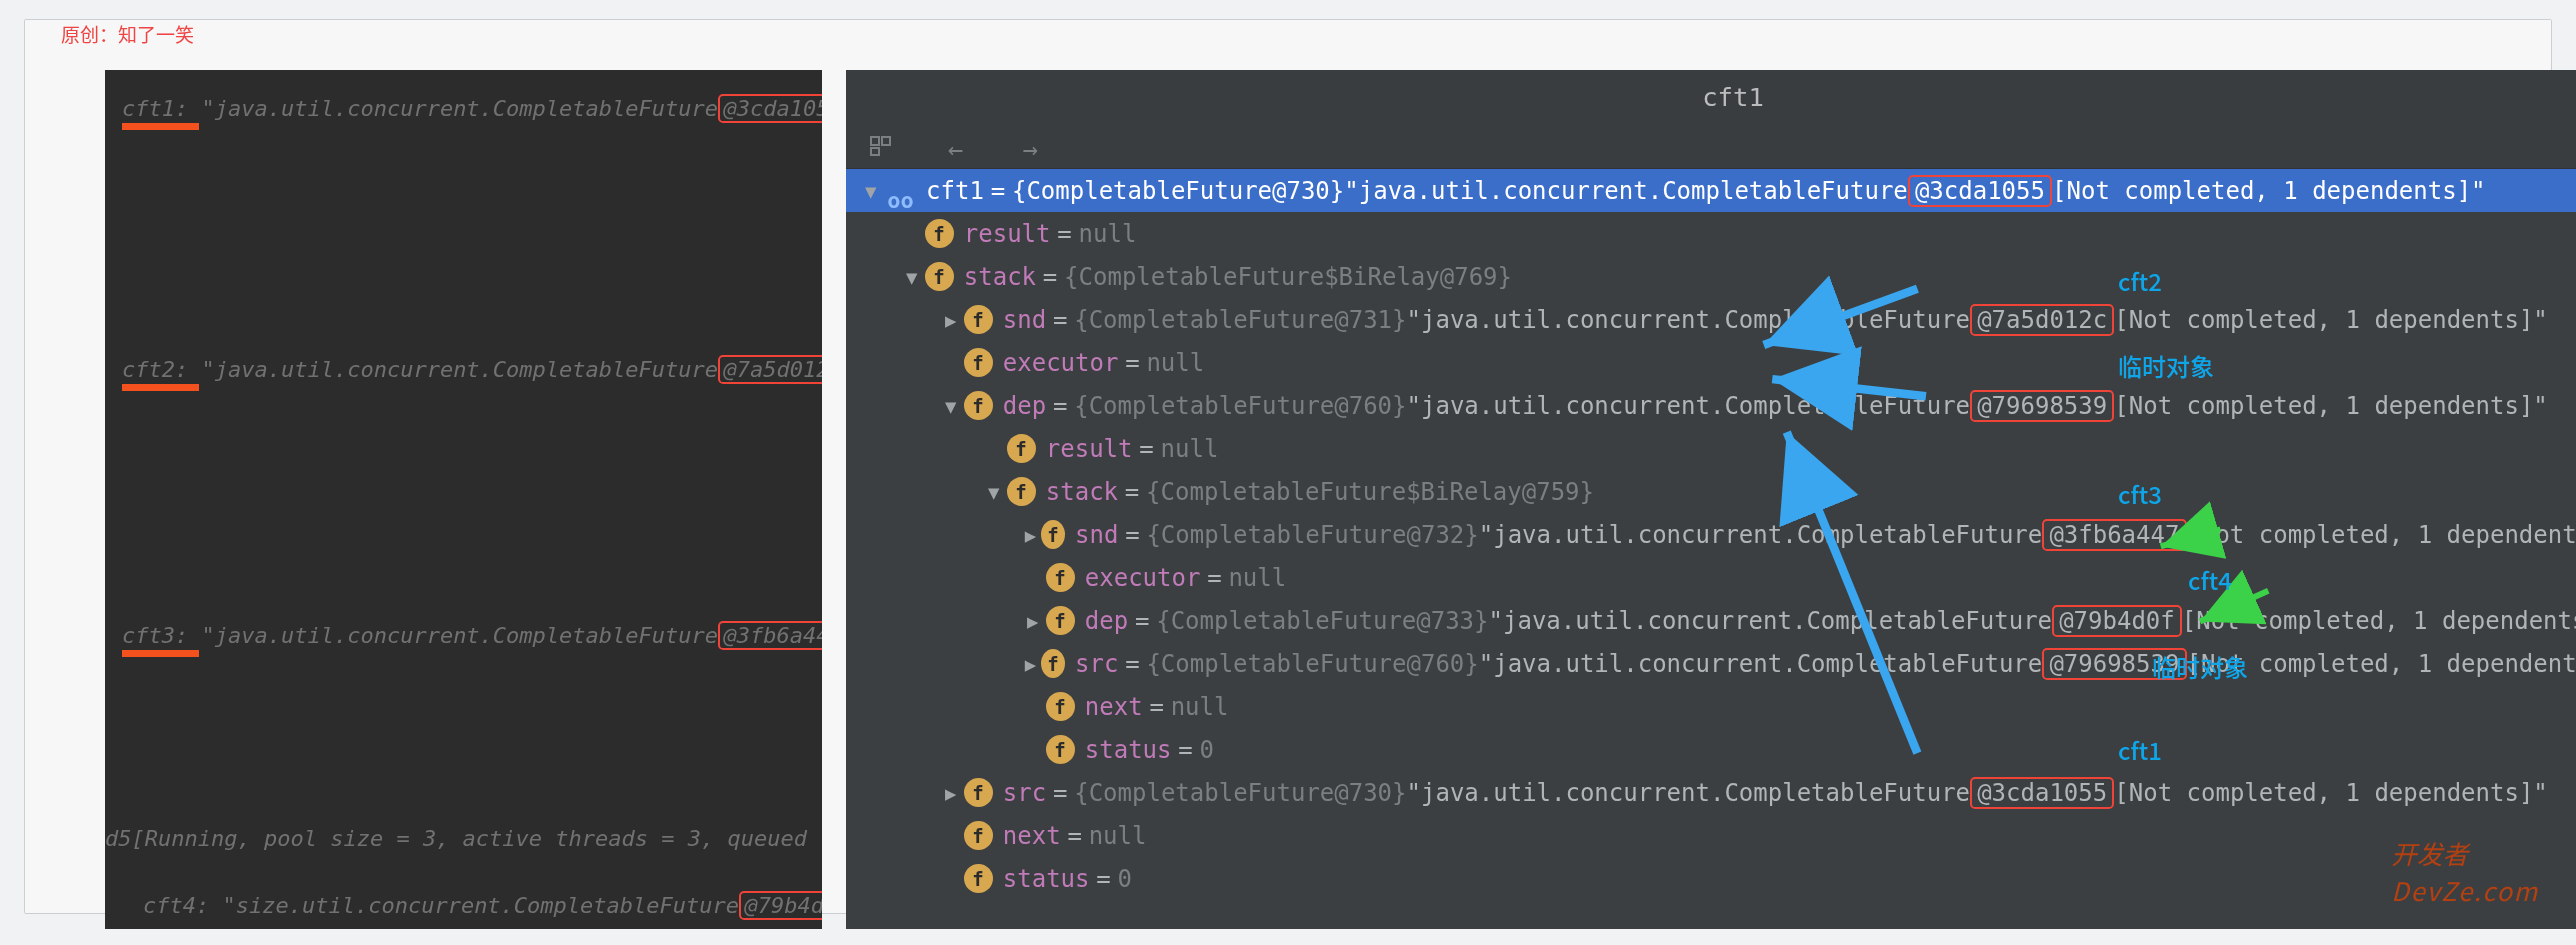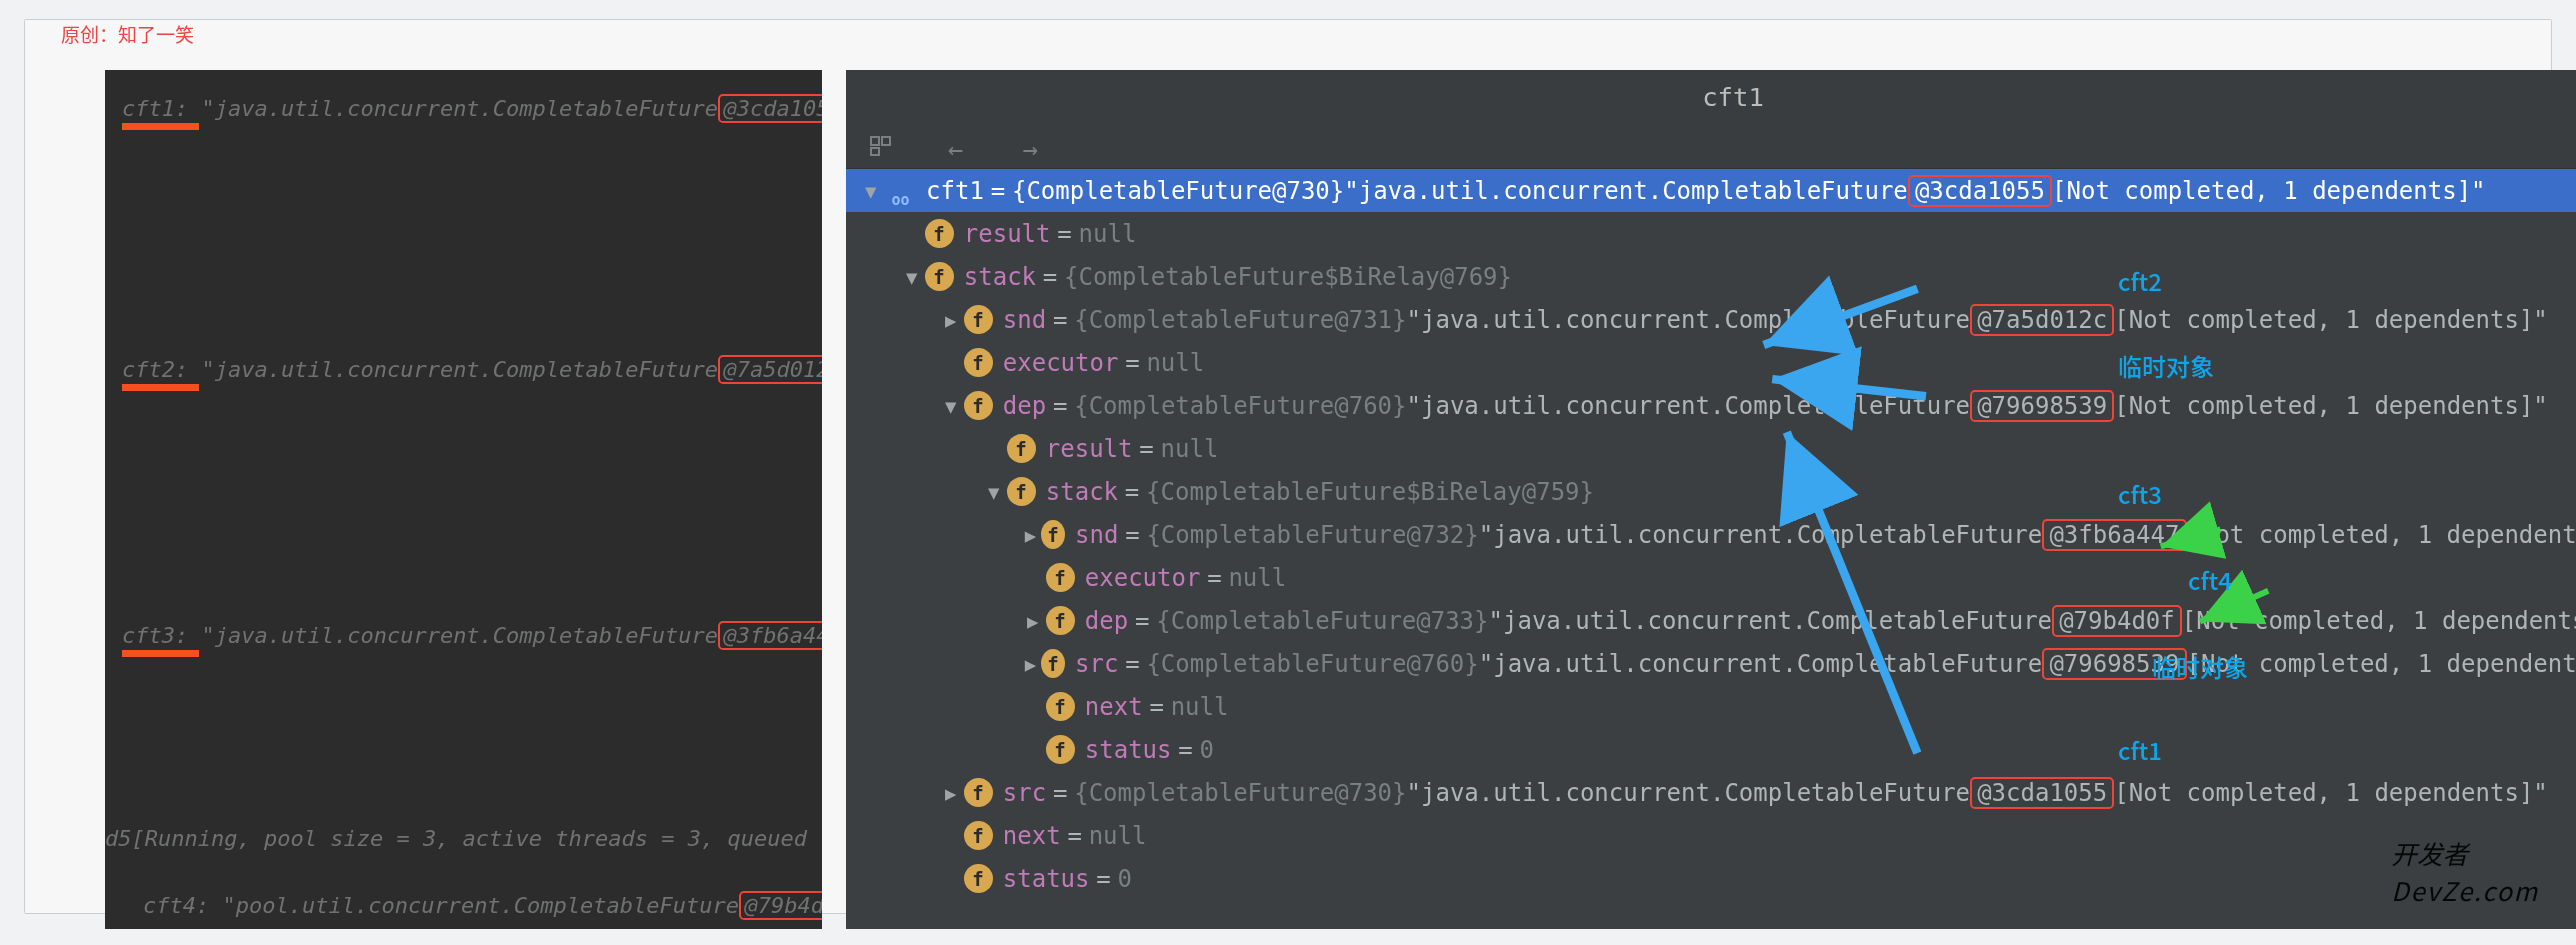--- a/index.html
+++ b/index.html
@@ -26,46 +26,46 @@
   .tree   { position:absolute; left:0; top:99px; width:100%; }
   .row    { position:relative; height:43px; display:flex; align-items:center; font-size:24px; color:#b0b5b8; white-space:nowrap; }
   .row.sel { background:#3b6ec8; color:#ffffff; }
   .indent0 { padding-left: 12px; }
   .indent1 { padding-left: 53px; }
   .indent2 { padding-left: 92px; }
   .indent3 { padding-left: 135px; }
   .indent4 { padding-left: 174px; }
   .caret  { width:25.6px; display:inline-block; color:#a0a4a7; font-size:19px; text-align:center; }
   .oo-ic  { width:34px; height:34px; display:inline-flex; align-items:center; justify-content:center; margin-right:8.5px; }
-  .oo-ic.blue { color:#8fbcff; font-weight:bold; font-size:15px;margin-top:19px; }
+  .oo-ic.blue { color:#8fbcff; font-weight:bold; font-size:22px;margin-top:19px; }
   .fld-ic { width:29px; height:29px; border-radius:50%; background:#d7a84f; display:inline-flex; align-items:center; justify-content:center; color:#2b2b2b; font-weight:bold; font-size:19px; margin-right:10.2px; }
   .k-name { color:#c07bb8; }
   .row.sel .k-name { color:#fff; }
   .k-eq   { color:#b0b5b8; padding:0 6.8px; }
   .k-type { color:#7a7f82; }
   .k-str  { color:#b0b5b8; }
   .row.sel .k-type, .row.sel .k-str, .row.sel .k-eq { color:#fff; }
 
   .red-outline { border:2.6px solid #f04438; border-radius:5.1px; padding:0 5.1px; }
   .annot { position:absolute; font-family:"Noto Sans CJK SC","Menlo",sans-serif; color:#0ea5e9; font-size:24px; font-weight:500; white-space:nowrap;margin-left:26px; }
-  .watermark { position:absolute; right:12px; bottom:5.1px; font-family:"Noto Sans CJK SC",sans-serif; color:#000000; font-size:25.6px; font-style:italic; opacity:.9; }
+  .watermark { position:absolute; right:12px; bottom:5.1px; font-family:"Noto Sans CJK SC",sans-serif; color:#c2410c; font-size:25.6px; font-style:italic; opacity:.9; }
   .watermark .sub { display:block; letter-spacing:1.7px; }
   svg.arrows { position:absolute; left:0; top:0; pointer-events:none; }
 </style>
 </head>
 <body>
 
 <div class="canvas">
   <div class="caption">原创：知了一笑</div>
 
   <div class="left-panel" id="leftPanel">
       <div class="watch" style="top: 24px;"><span>cft1: "java.util.concurrent.CompletableFuture</span><span class="redbox">@3cda1055</span><span class="underline"></span></div>
       <div class="watch" style="top: 285px;"><span>cft2: "java.util.concurrent.CompletableFuture</span><span class="redbox">@7a5d012c</span><span class="underline"></span></div>
       <div class="watch" style="top: 551px;"><span>cft3: "java.util.concurrent.CompletableFuture</span><span class="redbox">@3fb6a447</span><span class="underline"></span></div>
-      <div class="watch" style="top: 821px; left: 38px;"><span>cft4: "pool.util.concurrent.CompletableFuture</span><span class="redbox">@79b4d0f</span></div>
+      <div class="watch" style="top: 821px; left: 38px;"><span>cft4: "size.util.concurrent.CompletableFuture</span><span class="redbox">@79b4d0f</span></div>
       <div class="watch" style="top: 756px; left: 0px;">d5[Running, pool size = 3, active threads = 3, queued tas</div>
     </div>
 
   <div class="right-panel">
     <div class="tabbar">
       <span class="tab">cft1</span>
     </div>
     <div class="toolbar">
       <span class="tool-icn">
         <svg width="24" height="24" viewBox="0 0 24 24">

